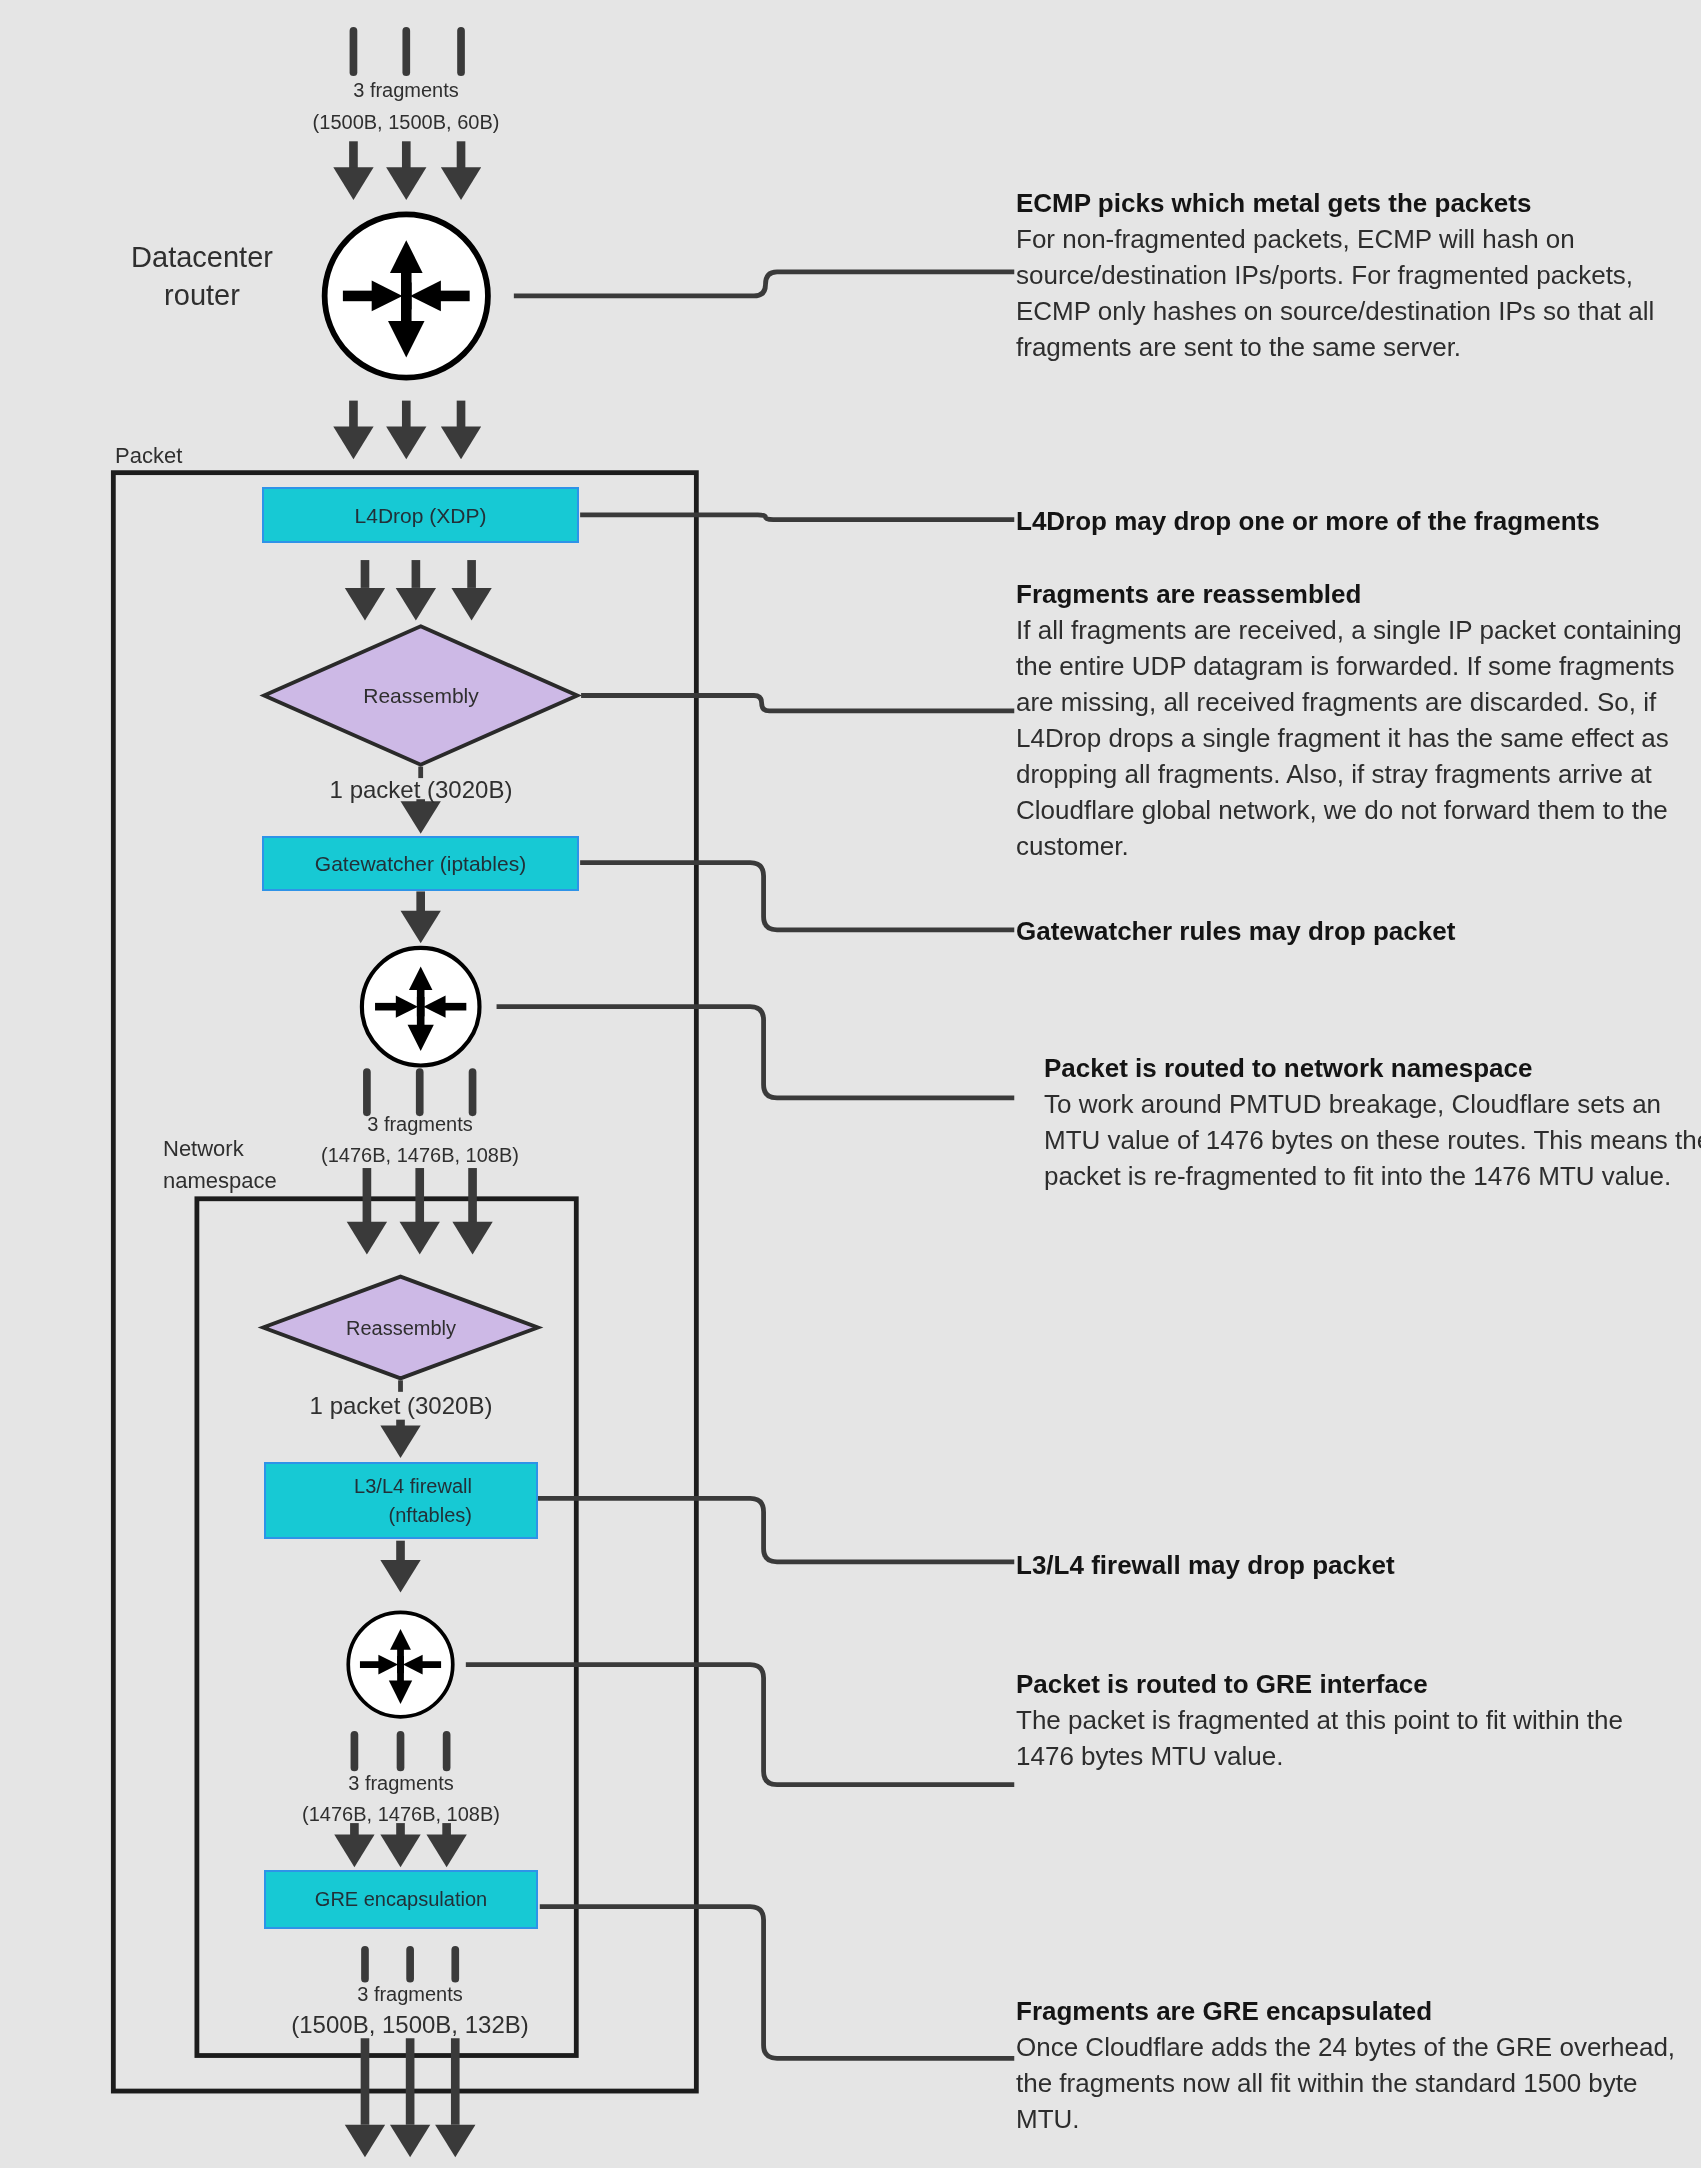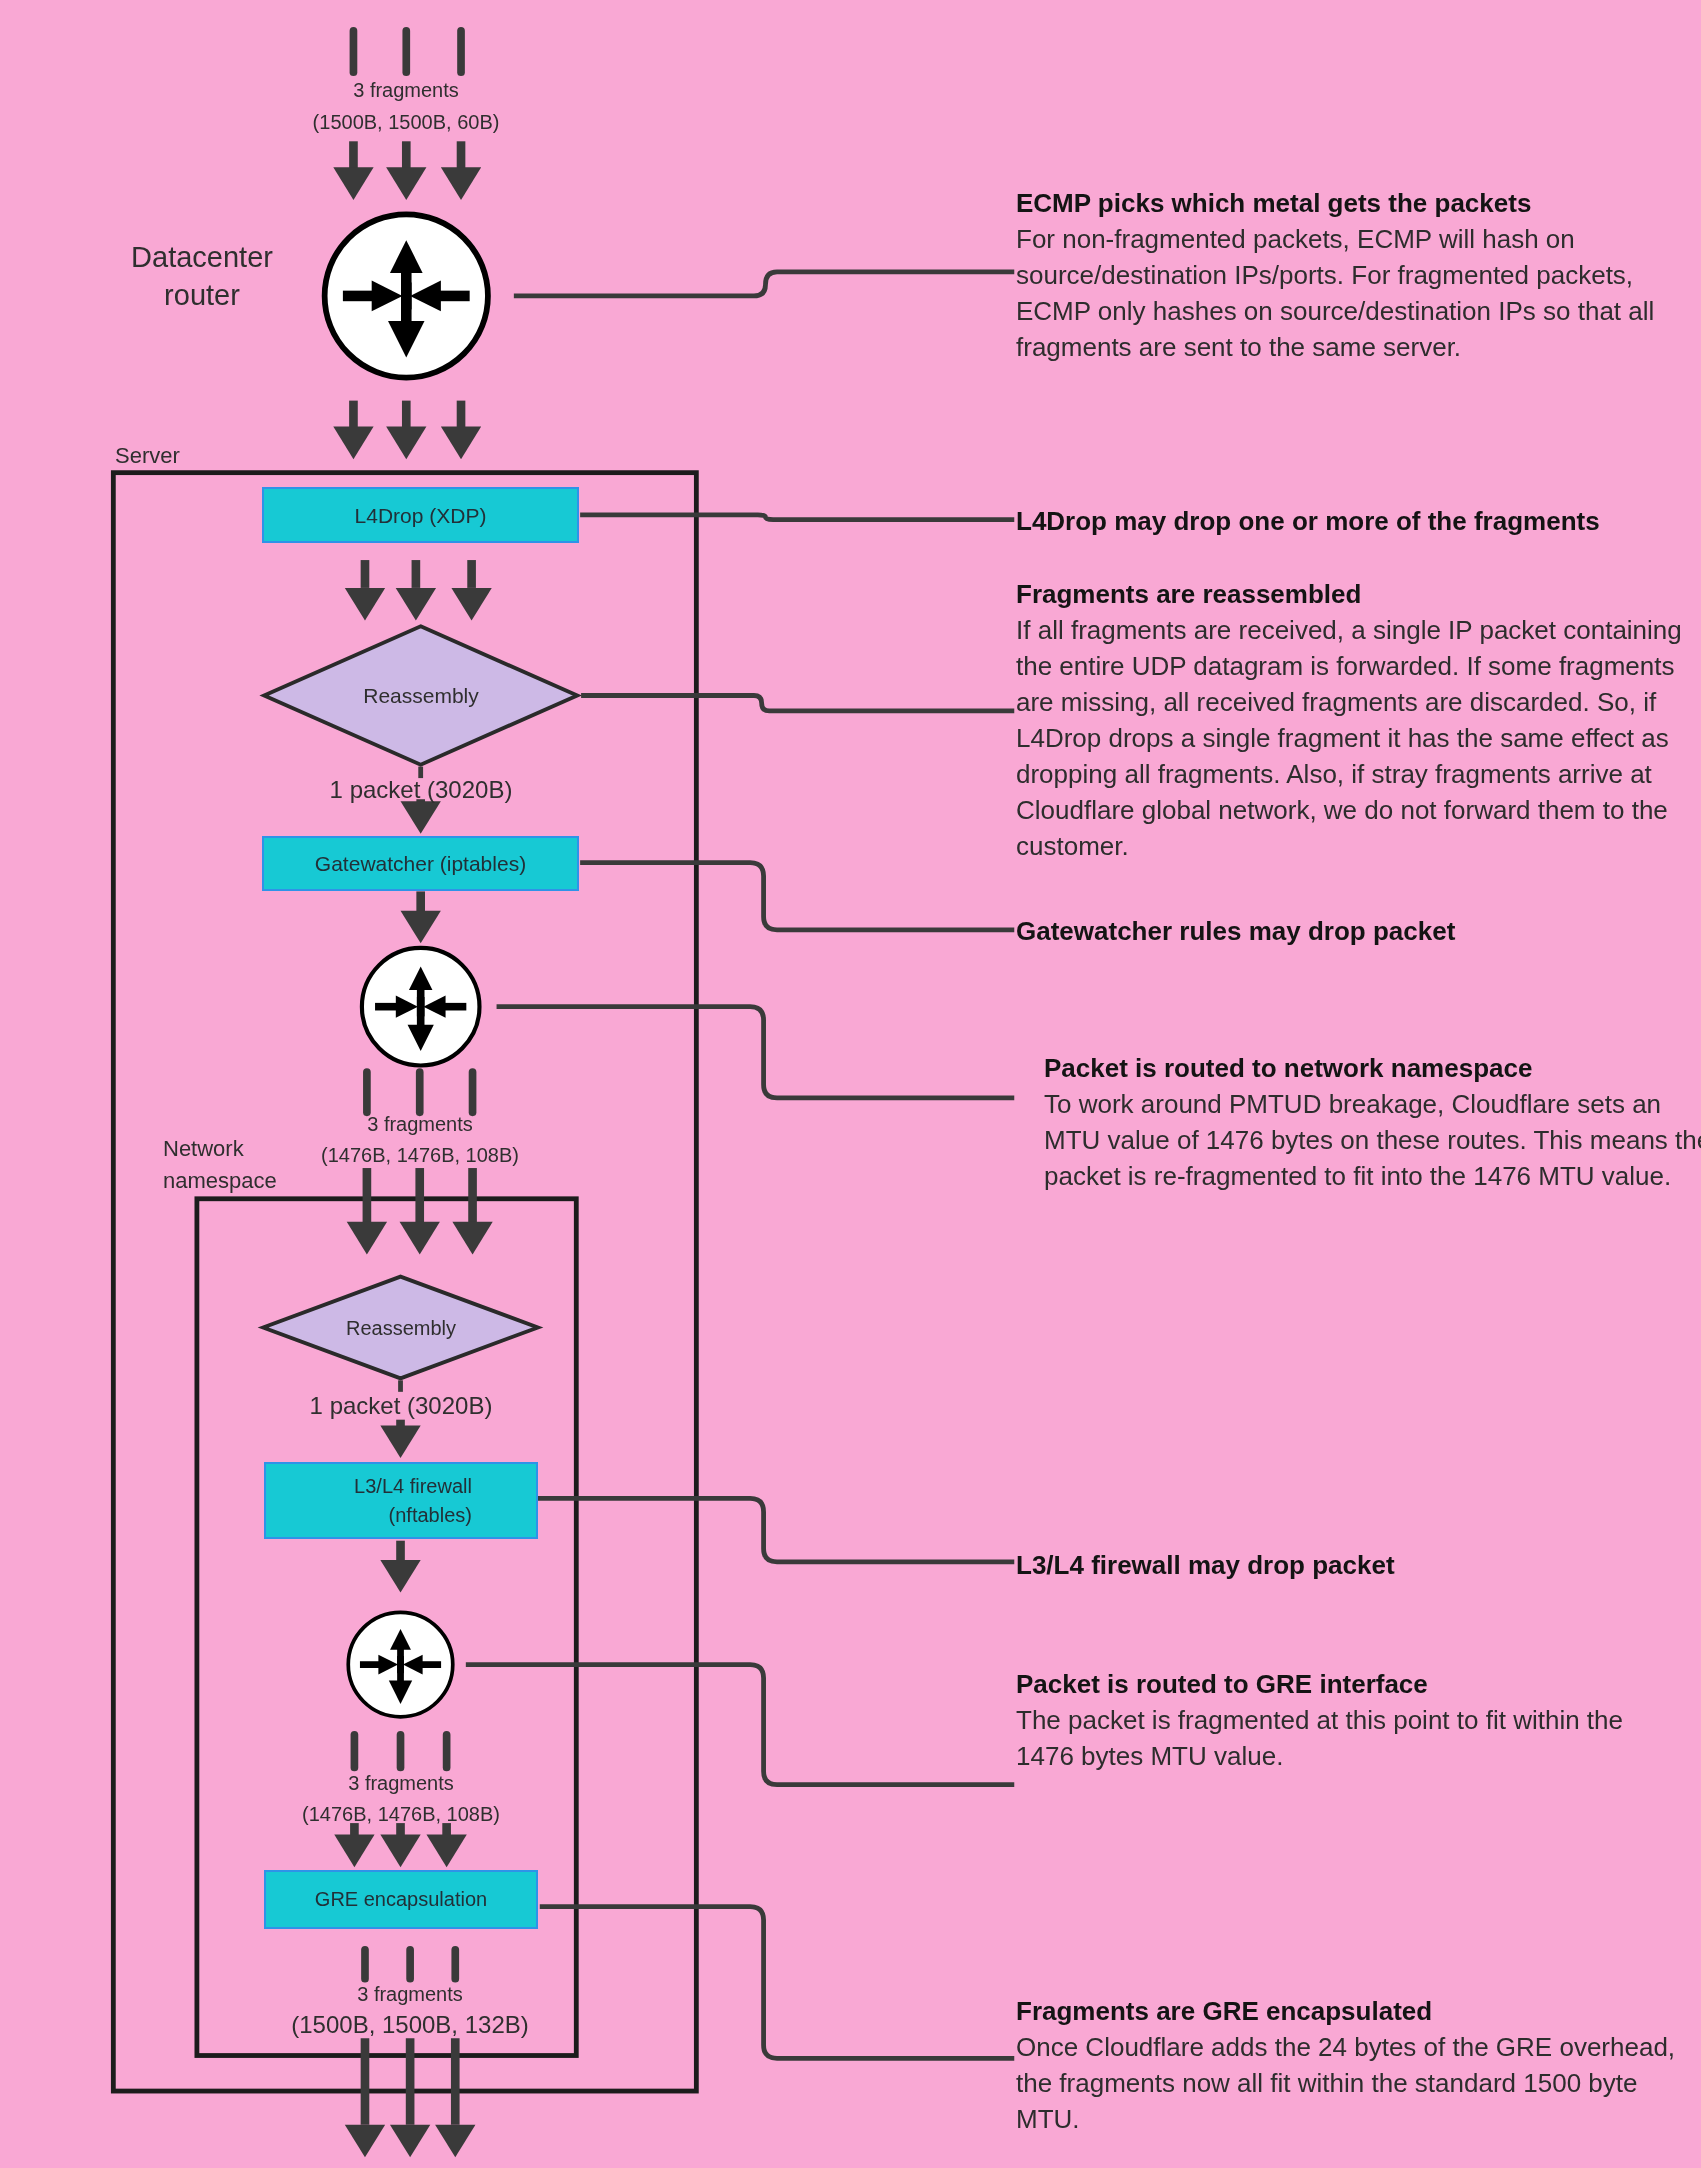--- a/index.html
+++ b/index.html
@@ -1,16 +1,16 @@
 <!DOCTYPE html>
 <html><head>
 <meta charset="utf-8">
 <style>
   html,body{margin:0;padding:0;background:#ffffff;}
-  #stage{position:relative;width:1701px;height:2168px;background:#f9a8d4;
+  #stage{position:relative;width:1701px;height:2168px;background:#e5e5e5;
          font-family:"Liberation Sans","DejaVu Sans",sans-serif;overflow:hidden;}
   #stage > svg{position:absolute;left:0;top:0;}
 
   .lbl{position:absolute;transform:translate(-50%,-50%);text-align:center;
        color:#2f2f2f;white-space:pre-line;}
   .lbl.leftalign{transform:translateY(-50%);text-align:left;}
   .lbl.plain{transform:none;text-align:left;}
 
   .node{position:absolute;box-sizing:border-box;background:#17c9d4;
         border:2.9px solid #2e93e8;display:flex;align-items:center;justify-content:center;
@@ -170,21 +170,21 @@
       <path class="conn" d="M 560 1560 H 781 q 14 0 14 14 V 1612 q 0 14 14 14 H 1056"></path>
       <path class="conn" d="M 485 1733 H 781 q 14 0 14 14 V 1844 q 0 14 14 14 H 1056"></path>
       <path class="conn" d="M 562 1985 H 781 q 14 0 14 14 V 2129 q 0 14 14 14 H 1056"></path>
     </g>
   </svg>
 
   <div class="lbl" style="left:406px;top:90px;font-size:20px;">3 fragments</div>
   <div class="lbl" style="left:406px;top:122px;font-size:20px;">(1500B, 1500B, 60B)</div>
   <div class="lbl" style="left:202px;top:276px;font-size:29px;line-height:38px;">Datacenter
 router</div>
-  <div class="lbl plain" style="left:115px;top:443px;font-size:22px;">Server</div>
+  <div class="lbl plain" style="left:115px;top:443px;font-size:22px;">Packet</div>
 
   <div class="node" style="left:262px;top:487px;width:317px;height:56px;">L4Drop (XDP)</div>
   <div class="lbl" style="left:421px;top:696px;font-size:21px;">Reassembly</div>
   <div class="lbl" style="left:421px;top:790px;font-size:24px;">1 packet (3020B)</div>
   <div class="node" style="left:262px;top:836px;width:317px;height:55px;">Gatewatcher (iptables)</div>
 
   <div class="lbl" style="left:420px;top:1124px;font-size:20px;">3 fragments</div>
   <div class="lbl" style="left:420px;top:1155px;font-size:20px;">(1476B, 1476B, 108B)</div>
   <div class="lbl leftalign" style="left:163px;top:1165px;font-size:22px;line-height:32px;">Network
 namespace</div>

